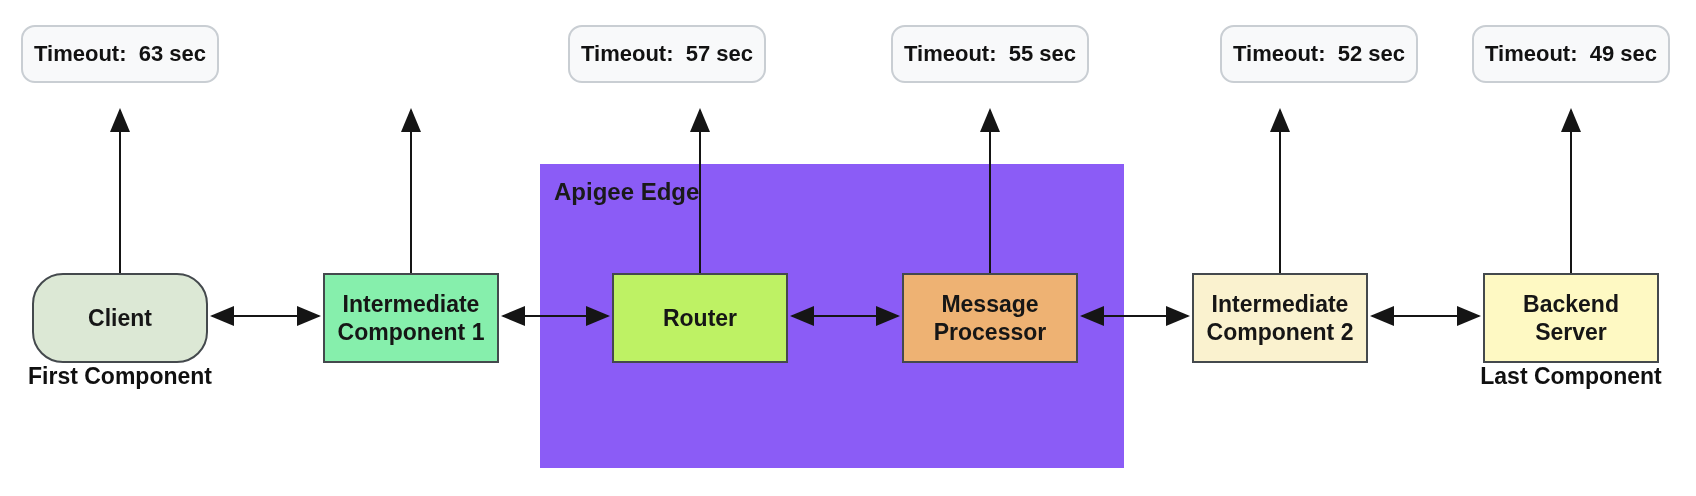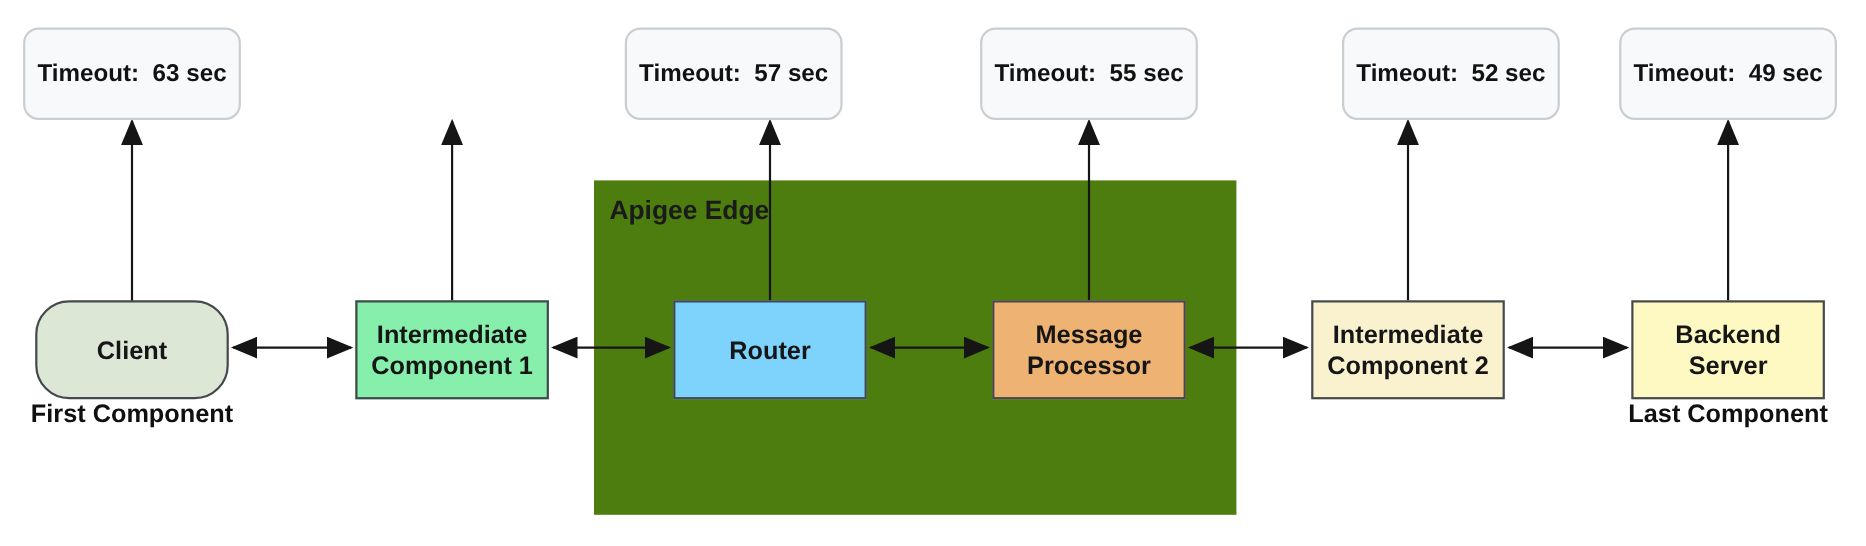--- a/index.html
+++ b/index.html
@@ -28,21 +28,21 @@
   
   .arrow-layer {
     position: absolute;
     left: 0; top: 0;
     z-index: 1;
   }
   
   .timeout-box {
     position: absolute;
     top: 25px;
-    width: 198px; height: 84px;
+    width: 198px; height: 58px;
     box-sizing: border-box;
     background: #f8f9fa;
     border: 2px solid #c9ced3;
     border-radius: 14px;
     display: flex;
     align-items: center;
     justify-content: center;
     z-index: 2;
   }
   .timeout-text {
@@ -90,21 +90,21 @@
   .t4 { left: 1181px; margin-left: 39px; } .c4 { left: 1192px; }
   .t5 { left: 1472px; } .c5 { left: 1483px; }
   .s0 { left: -30px; }
   .s5 { left: 1421px; }
 </style>
 </head>
 <body>
 
 <div class="canvas">
 
-  <div class="group-region" style="background-color: #4d7c0f;">
+  <div class="group-region" style="background-color: #8b5cf6;">
     <div class="group-label">Apigee Edge</div>
   </div>
 
   <svg class="arrow-layer" width="1696" height="496" viewBox="0 0 1696 496">
     <defs>
       <marker id="ah" viewBox="0 0 12 10" refX="11" refY="5" markerWidth="12" markerHeight="10" orient="auto-start-reverse">
         <path d="M0,0 L12,5 L0,10 Z" fill="#151515"></path>
       </marker>
     </defs>
     <g stroke="#151515" stroke-width="2">
@@ -139,21 +139,21 @@
   <div class="timeout-box t5">
     <span class="timeout-text">Timeout:  49 sec</span>
   </div>
 
   <div class="comp-box c0" style="background-color: rgb(220, 232, 213); border-radius: 31px;">
     <span class="comp-label">Client</span>
   </div>
   <div class="comp-box c1" style="background-color: #86efac;">
     <span class="comp-label">Intermediate Component 1</span>
   </div>
-  <div class="comp-box c2" style="background-color: #7dd3fc;">
+  <div class="comp-box c2" style="background-color: #bef264;">
     <span class="comp-label">Router</span>
   </div>
   <div class="comp-box c3" style="background-color: rgb(238, 178, 115);">
     <span class="comp-label">Message Processor</span>
   </div>
   <div class="comp-box c4" style="background-color: rgb(250, 242, 207);">
     <span class="comp-label">Intermediate Component 2</span>
   </div>
   <div class="comp-box c5" style="background-color: #fef9c3;">
     <span class="comp-label">Backend Server</span>

